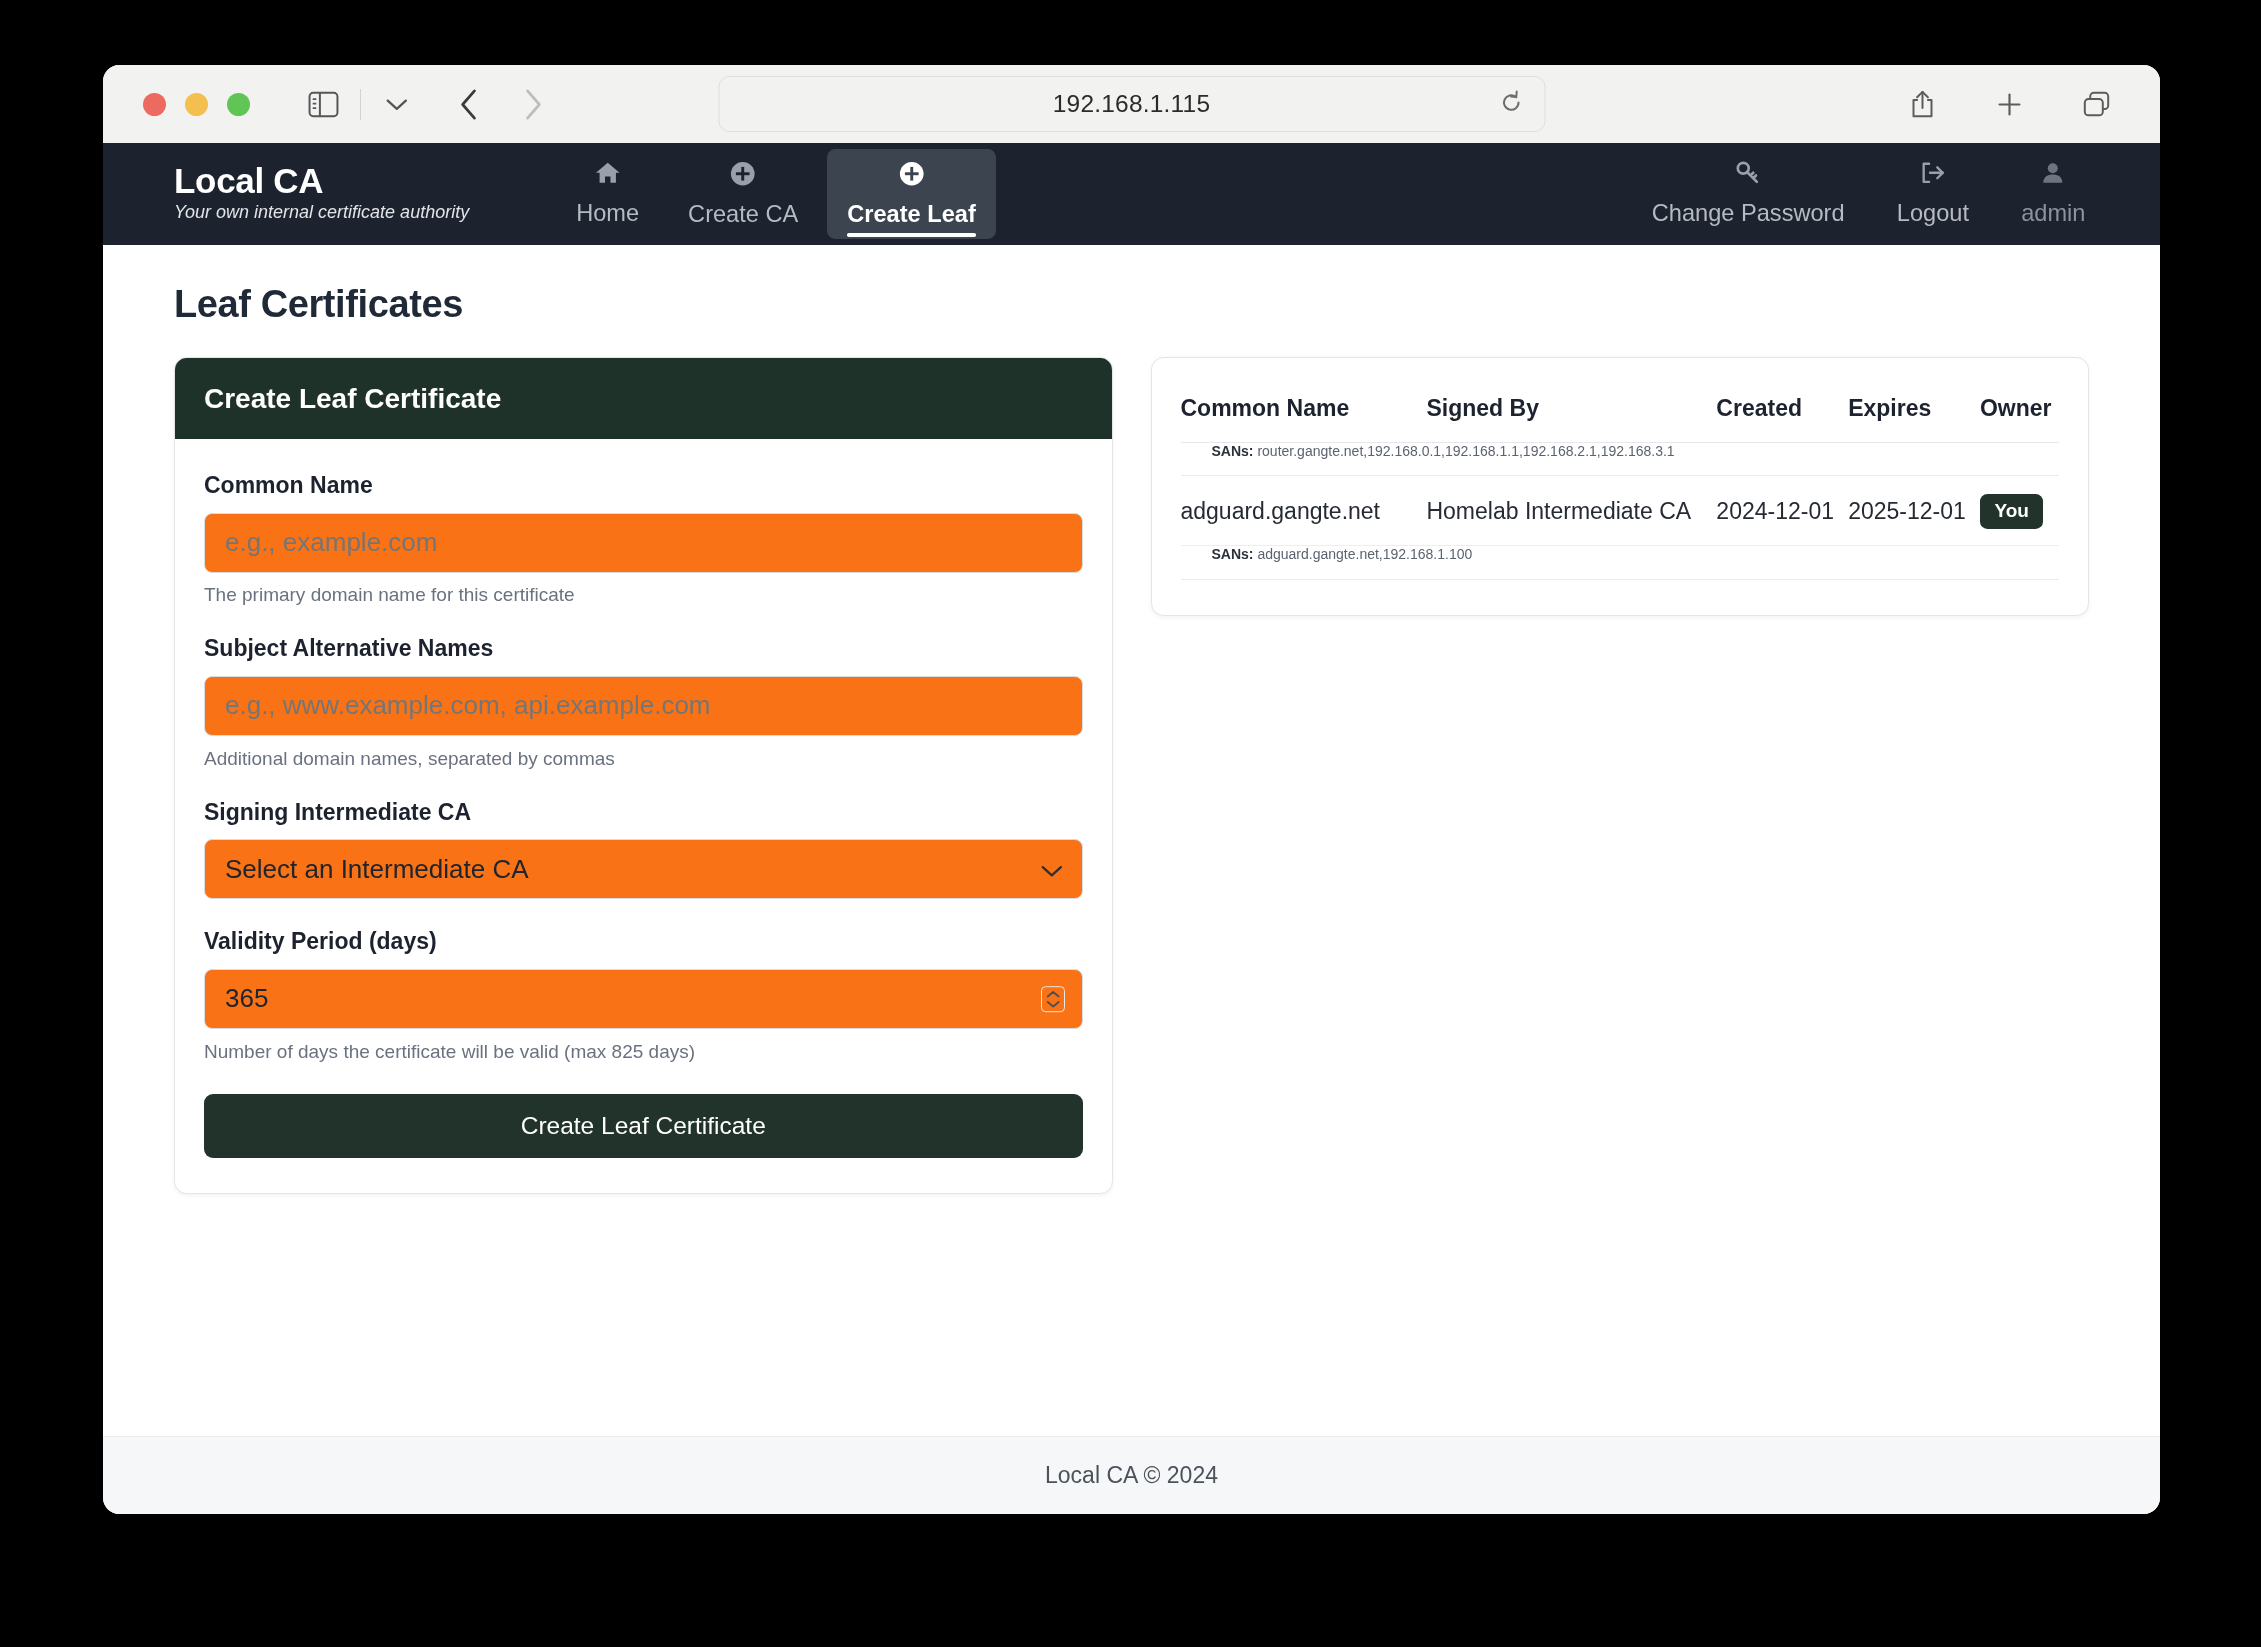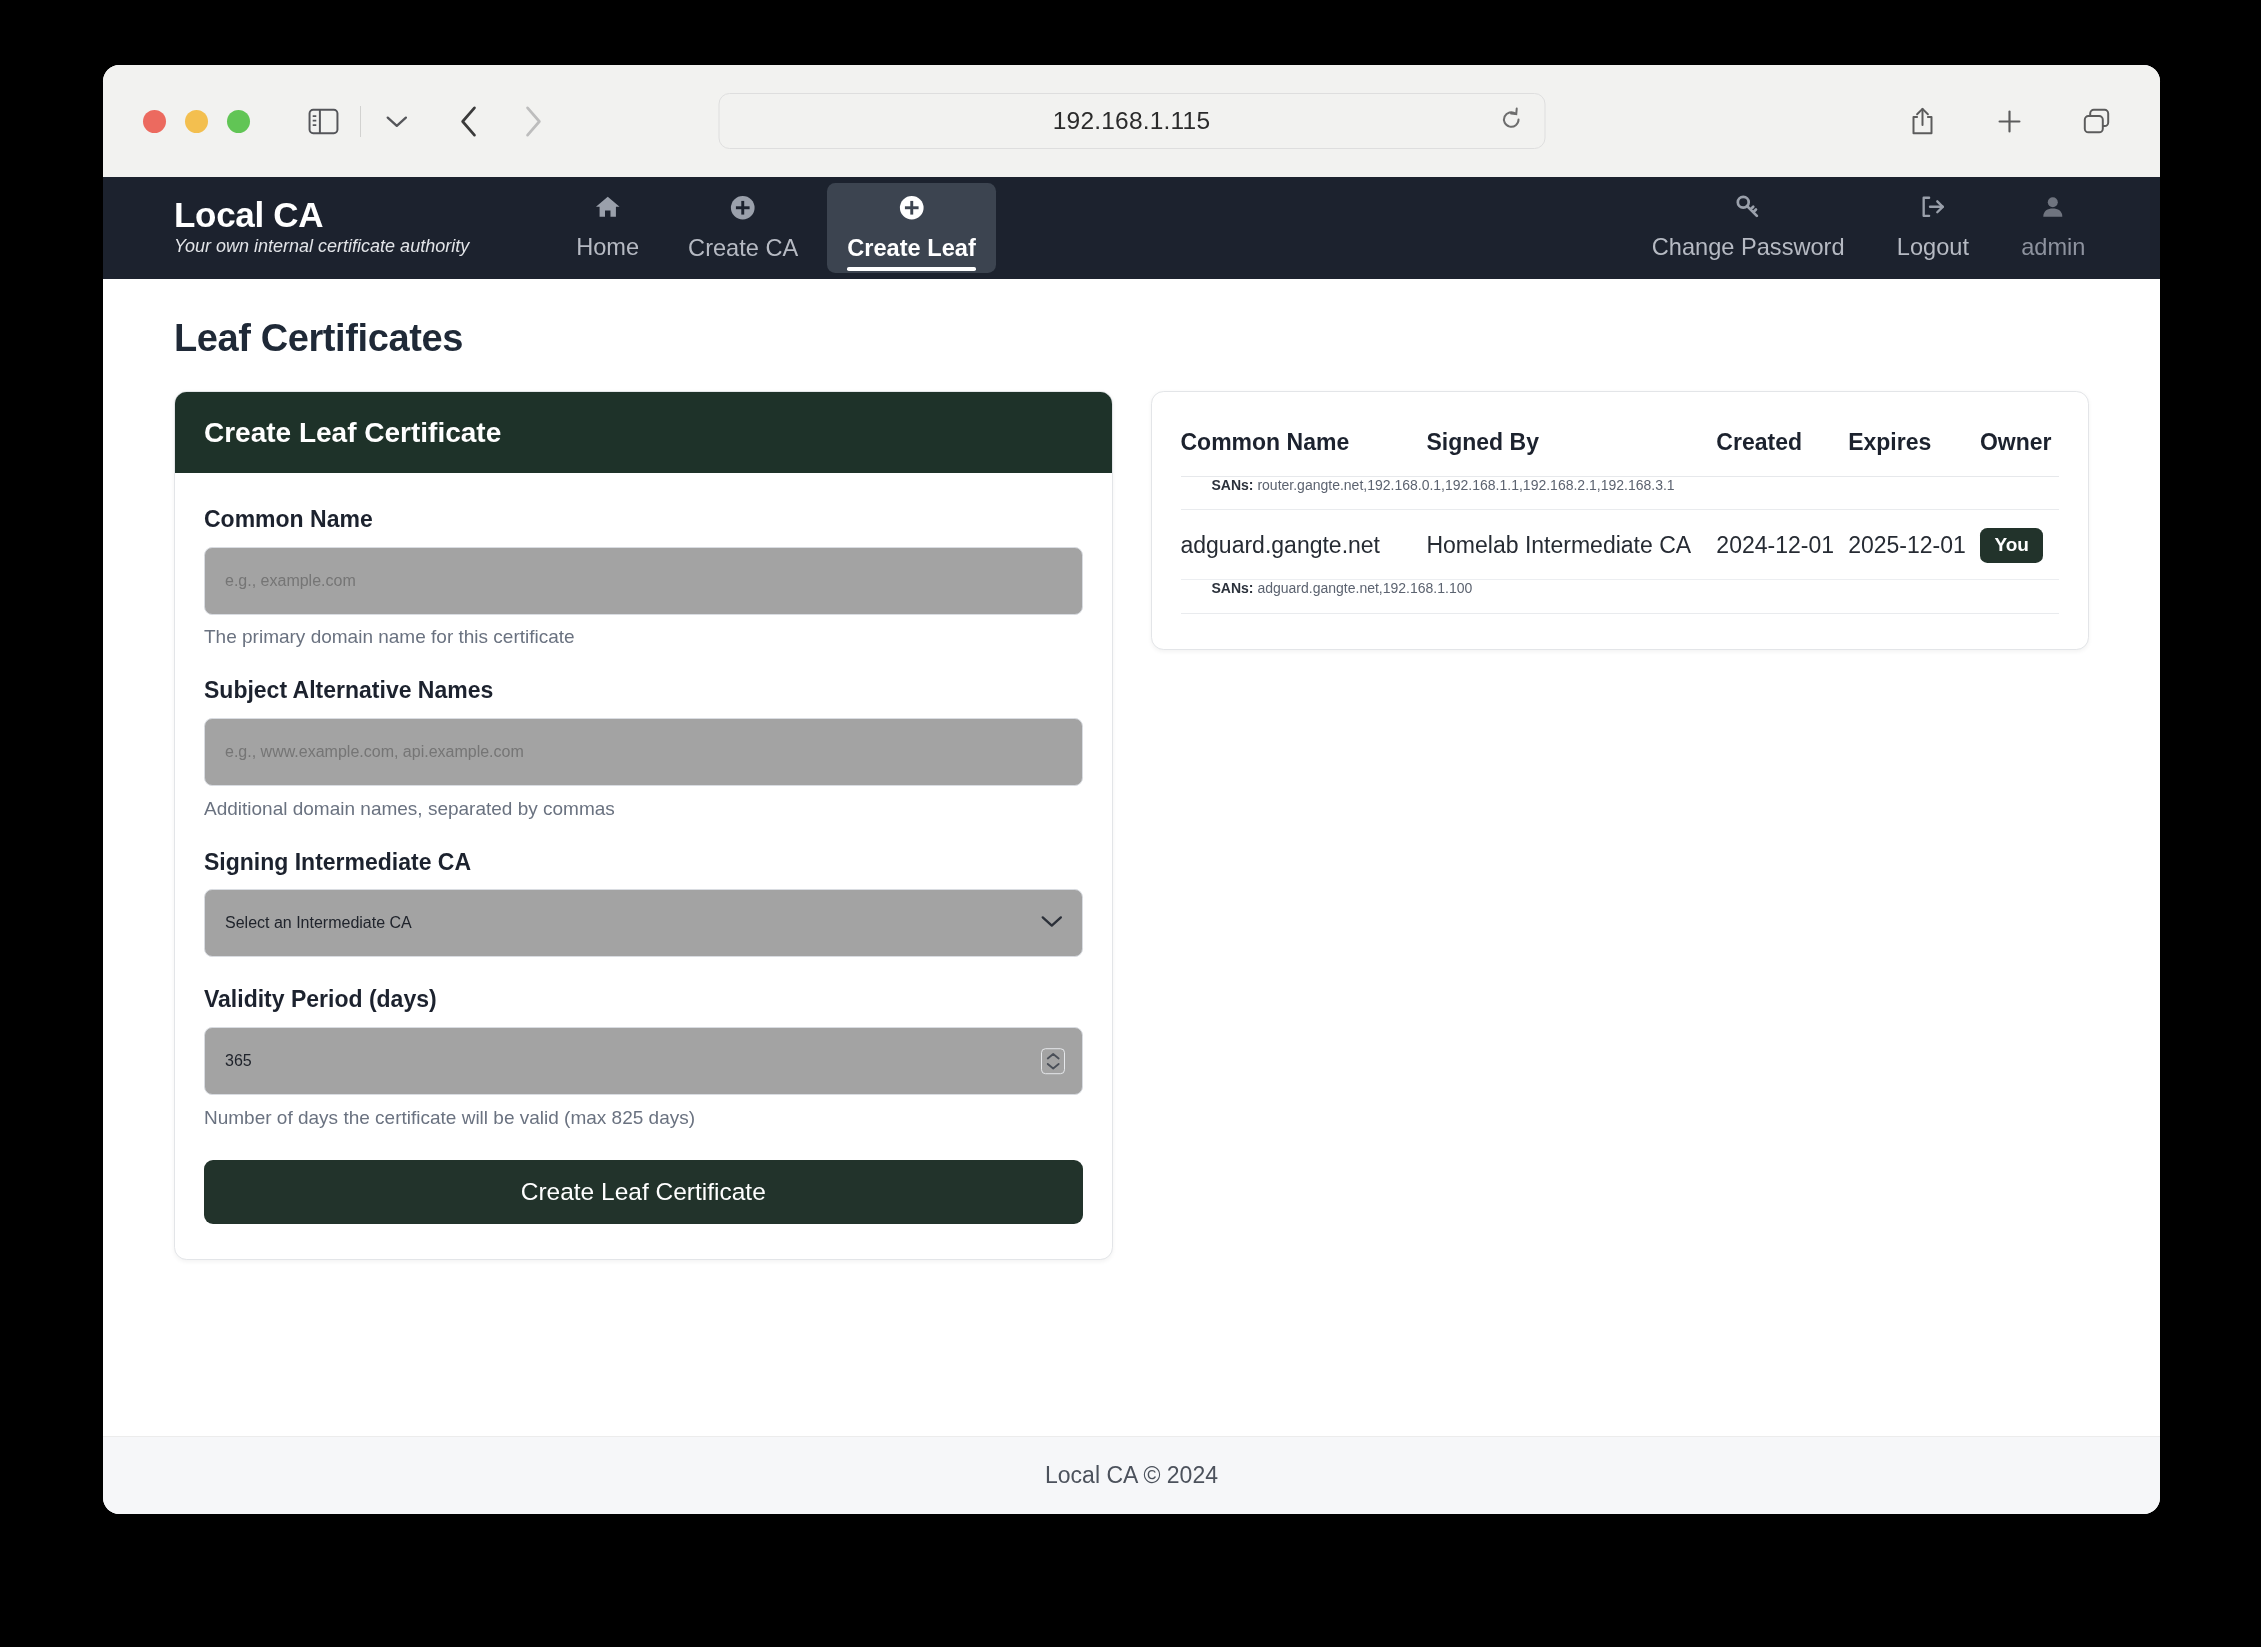--- a/index.html
+++ b/index.html
@@ -16,21 +16,21 @@
     width: 2057px; height: 1449px;
     background: #ffffff;
     border-radius: 16.4px;
     overflow: hidden;
     display: flex;
     flex-direction: column;
   }
 
   
   .chrome {
-    height: 112px;
+    height: 78px;
     background: #f2f2f0;
     display: flex;
     align-items: center;
     padding: 0 40px;
     flex: 0 0 auto;
     position: relative;
   }
   .traffic { display: flex; gap: 19px; align-items: center; }
   .dot { width: 23px; height: 23px; border-radius: 50%; }
   .dot.red { background: #ec6a5f; }
@@ -153,26 +153,26 @@
 
   
   .field { margin-bottom: 29px; }
   .field:last-of-type { margin-bottom: 0; }
   .field-label {
     font-size: 23px; font-weight: 700; color: #1c222e;
     display: block; margin-bottom: 13.6px;
   }
   .control {
     width: 100%;
-    height: 68px;
+    height: 60px;
     border: 0.9px solid #d9dce1;
     border-radius: 8.2px;
-    background: #a3a3a3;
+    background: #f97316;
     font-family: "Liberation Sans", sans-serif;
-    font-size: 16px;
+    font-size: 26px;
     color: #20242c;
     padding: 0 20px;
     display: flex; align-items: center;
     position: relative;
   }
   .field-help {
     font-size: 19px; color: #6a7280; margin-top: 11.8px;
   }
   .select-chevron {
     position: absolute; right: 18px; top: 50%; transform: translateY(-50%);

